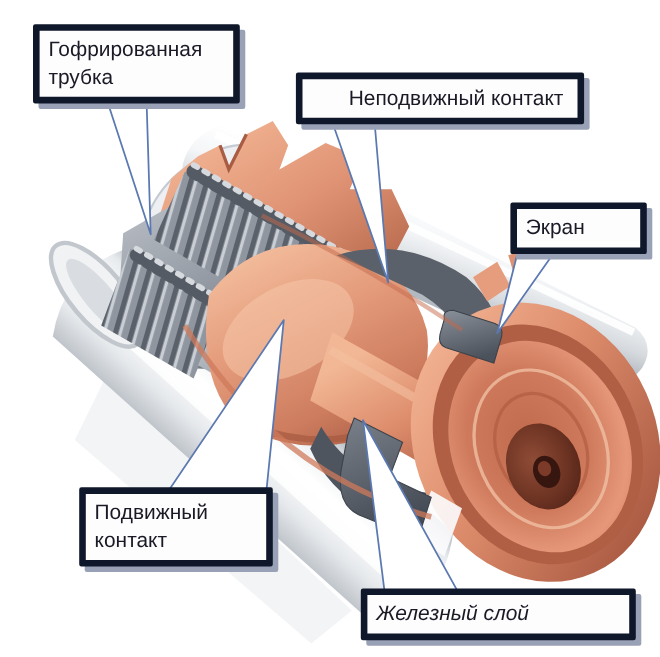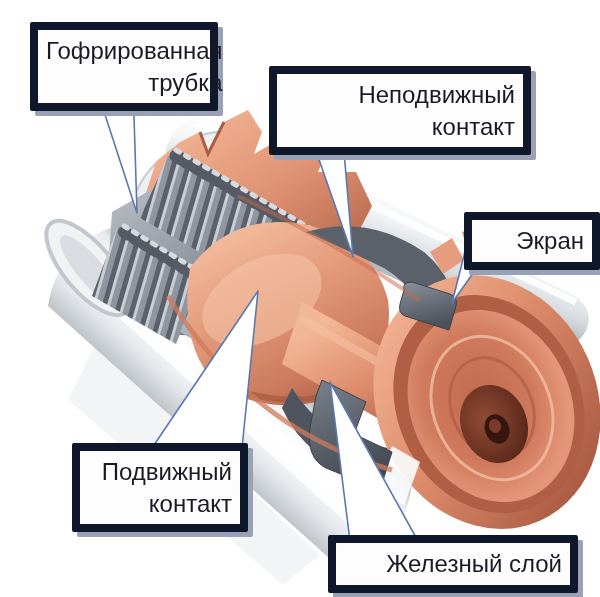--- a/index.html
+++ b/index.html
@@ -1,22 +1,22 @@
 <!DOCTYPE html>
 <html><head>
 <meta charset="utf-8">
 <style>
   html,body{margin:0;padding:0;background:#ffffff;}
   #stage{position:relative;width:600px;height:597px;background:#ffffff;overflow:hidden;
          font-family:"Liberation Sans", sans-serif;}
   #device-svg{position:absolute;left:0;top:0;width:600px;height:597px;}
   .callout{position:absolute;box-sizing:border-box;background:#fdfdfe;
-           border:8px solid #0f172a;border-radius:2px;
+           border:6px solid #0f172a;border-radius:2px;
            box-shadow:5px 5px 0 #99a1b6;color:#1a1a26;
-           font-size:24px;line-height:1.32;text-align:right;padding:5px 8px;}
+           font-size:19px;line-height:1.32;text-align:left;padding:5px 8px;}
   .callout span{display:inline-block;}
 </style>
 </head>
 <body>
 
 <div id="stage">
 
 <svg id="device-svg" viewBox="0 0 600 597">
   <defs>
     <linearGradient id="gTubeL" gradientUnits="userSpaceOnUse" x1="122" y1="224" x2="48" y2="306">
@@ -188,25 +188,25 @@
 </svg>
 
 <div class="callout" style="left:30px;top:22px;width:188px;">
   <span>Гофрированная трубка</span>
 </div>
 
 <div class="callout" style="left:269px;top:66px;width:262px;padding-left:42px;">
   <span>Неподвижный контакт</span>
 </div>
 
-<div class="callout" style="left:464px;top:212px;width:136px;">
+<div class="callout" style="left:464px;top:184px;width:124px;">
   <span>Экран</span>
 </div>
 
 <div class="callout" style="left:72px;top:443px;width:176px;">
   <span>Подвижный контакт</span>
 </div>
 
-<div class="callout" style="left:328px;top:535px;width:250px;">
+<div class="callout" style="left:328px;top:535px;width:250px;font-style:italic;">
   <span>Железный слой</span>
 </div>
 
 </div>
 
 </body></html>

